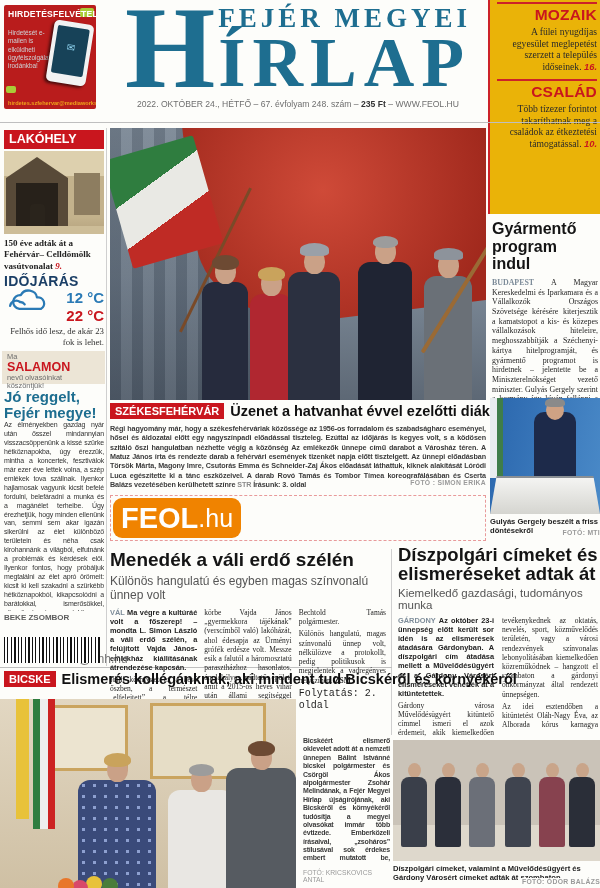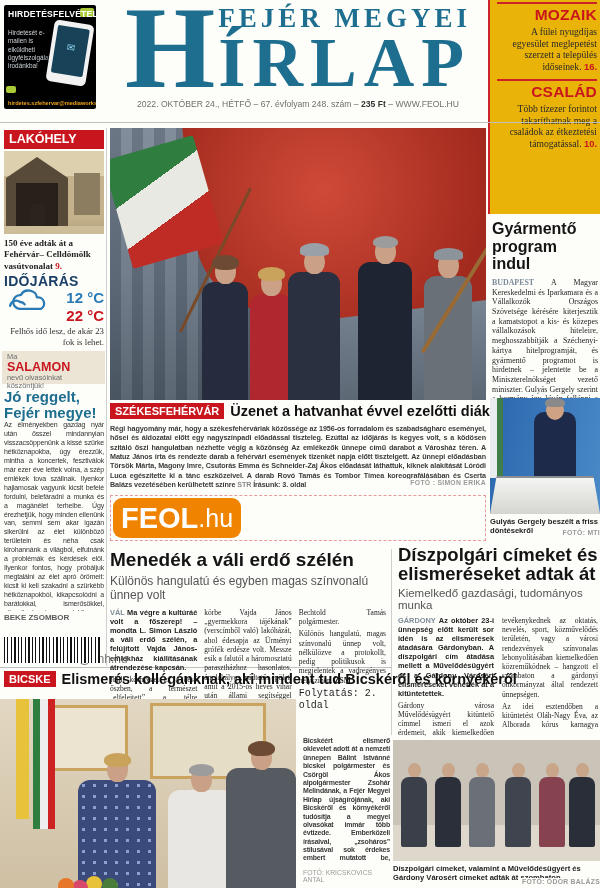--- a/index.html
+++ b/index.html
@@ -1,24 +1,24 @@
 <!DOCTYPE html>
 <html lang="hu"><head>
 <meta charset="utf-8">
 <style>
   html,body{margin:0;padding:0;background:#e8e8e8;}
   .page{position:relative;width:600px;height:888px;margin:0 auto;background:#fdfdfa;overflow:hidden;
         font-family:"Liberation Sans",sans-serif;color:#222;}
   .abs{position:absolute;}
-  .red{color:#c9161e;}
+  .red{color:#c9161e;font-style:italic;}
   .hrule{position:absolute;background:#bfbfbf;height:1px;}
   .vrule{position:absolute;background:#cfcfcf;width:1px;}
 
   
-  .ad{left:4px;top:5px;width:92px;height:104px;background:#000000;border-radius:2px;overflow:hidden;}
+  .ad{left:4px;top:5px;width:92px;height:104px;background:#b91c1c;border-radius:2px;overflow:hidden;}
   .ad-title{position:absolute;left:4px;top:4px;font-size:8.6px;font-weight:800;color:#fff;letter-spacing:.2px;}
   .ad-blob{position:absolute;right:2px;top:3px;width:14px;height:9px;background:#aacb37;border-radius:2px;}
   .ad-blob2{position:absolute;left:2px;bottom:16px;width:10px;height:7px;background:#aacb37;border-radius:2px;}
   .ad-text{position:absolute;left:4px;top:24px;width:38px;font-size:6.4px;line-height:1.3;color:#cfd4d8;}
   .ad-tablet{position:absolute;right:6px;top:17px;width:40px;height:62px;background:#f2f2f2;border-radius:5px;
              transform:rotate(9deg);box-shadow:-2px 2px 3px rgba(0,0,0,.6);}
   .ad-screen{position:absolute;left:4px;top:5px;right:4px;bottom:9px;background:#174258;border-radius:2px;
              color:#8fd4f0;font-size:10px;text-align:center;line-height:42px;}
   .ad-email{position:absolute;left:4px;bottom:3px;font-size:5.6px;font-weight:700;color:#f0a41c;}
 

